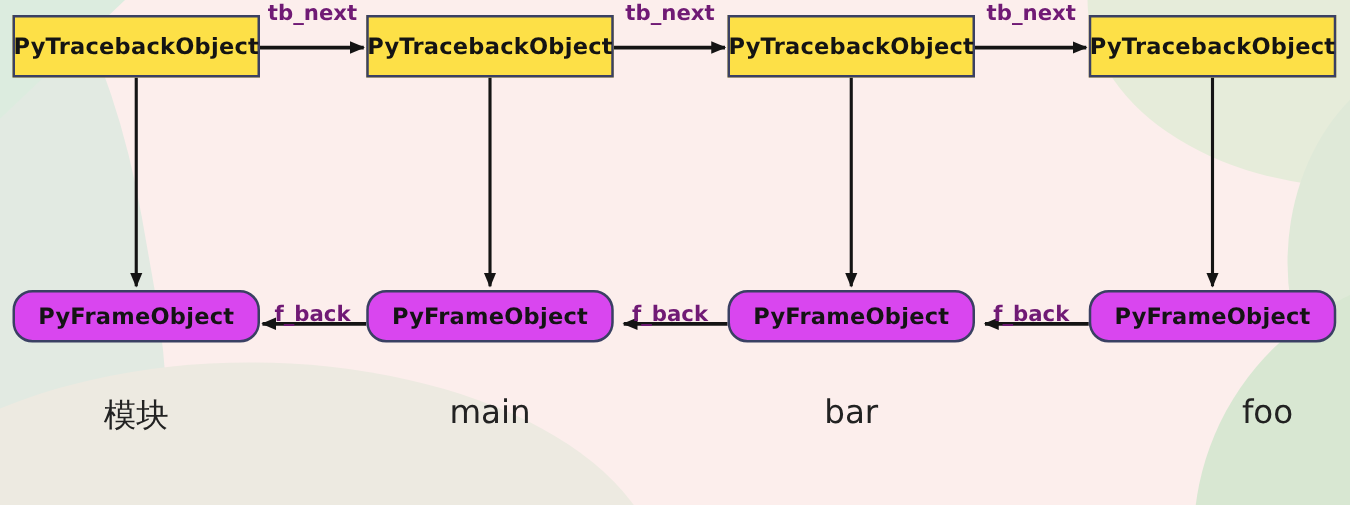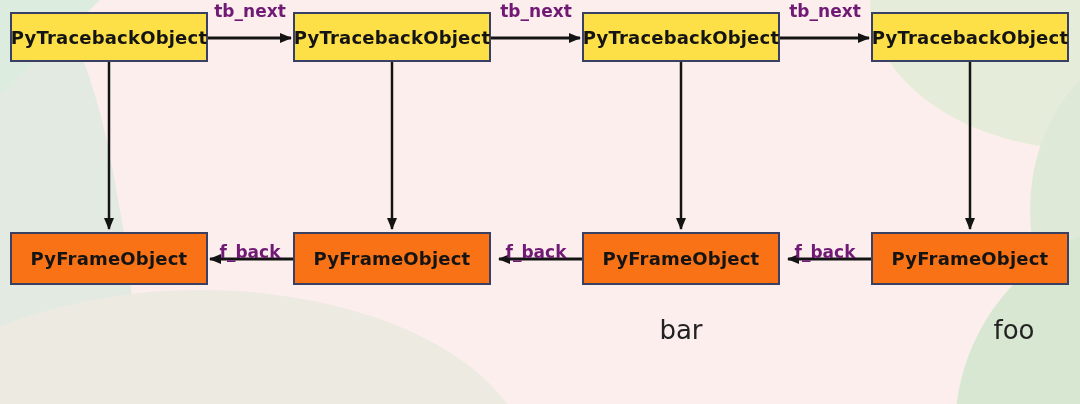--- a/index.html
+++ b/index.html
@@ -24,21 +24,21 @@
     border-radius:50%;}
 
   .arrow-layer{position:absolute;left:0;top:0;width:1080px;height:404px;}
 
   .node{
     position:absolute;width:198px;box-sizing:border-box;
     border:2px solid #3a4063;display:flex;align-items:center;justify-content:center;
     font-weight:bold;font-size:18px;color:#141414;letter-spacing:0.2px;
   }
   .tb-node{top:12px;height:50px;background:#fde047;}
-  .fr-node{top:232px;height:53px;background:#f97316;}
+  .fr-node{top:232px;height:42px;background:#d946ef;border-radius:16px;}
 
   .edge-label{
     position:absolute;transform:translateX(-50%);
     font-weight:bold;font-size:17px;color:#701a75;white-space:nowrap;
   }
   .tb-label{top:1px;}
   .fb-label{top:224px;margin-top:18px;}
 
   .caption{
     position:absolute;top:315px;transform:translateX(-50%);
@@ -99,17 +99,19 @@
 
   <div class="node fr-node" style="left:10px">PyFrameObject</div>
   <div class="node fr-node" style="left:293px">PyFrameObject</div>
   <div class="node fr-node" style="left:582px">PyFrameObject</div>
   <div class="node fr-node" style="left:871px">PyFrameObject</div>
 
   <div class="edge-label fb-label" style="left:250px">f_back</div>
   <div class="edge-label fb-label" style="left:536px">f_back</div>
   <div class="edge-label fb-label" style="left:825px">f_back</div>
 
+  <div class="caption" style="left:109px">模块</div>
+  <div class="caption" style="left:392px">main</div>
   <div class="caption" style="left:681px">bar</div>
   <div class="caption" style="left:1014px">foo</div>
 
 
 </div>
 
 </body></html>

